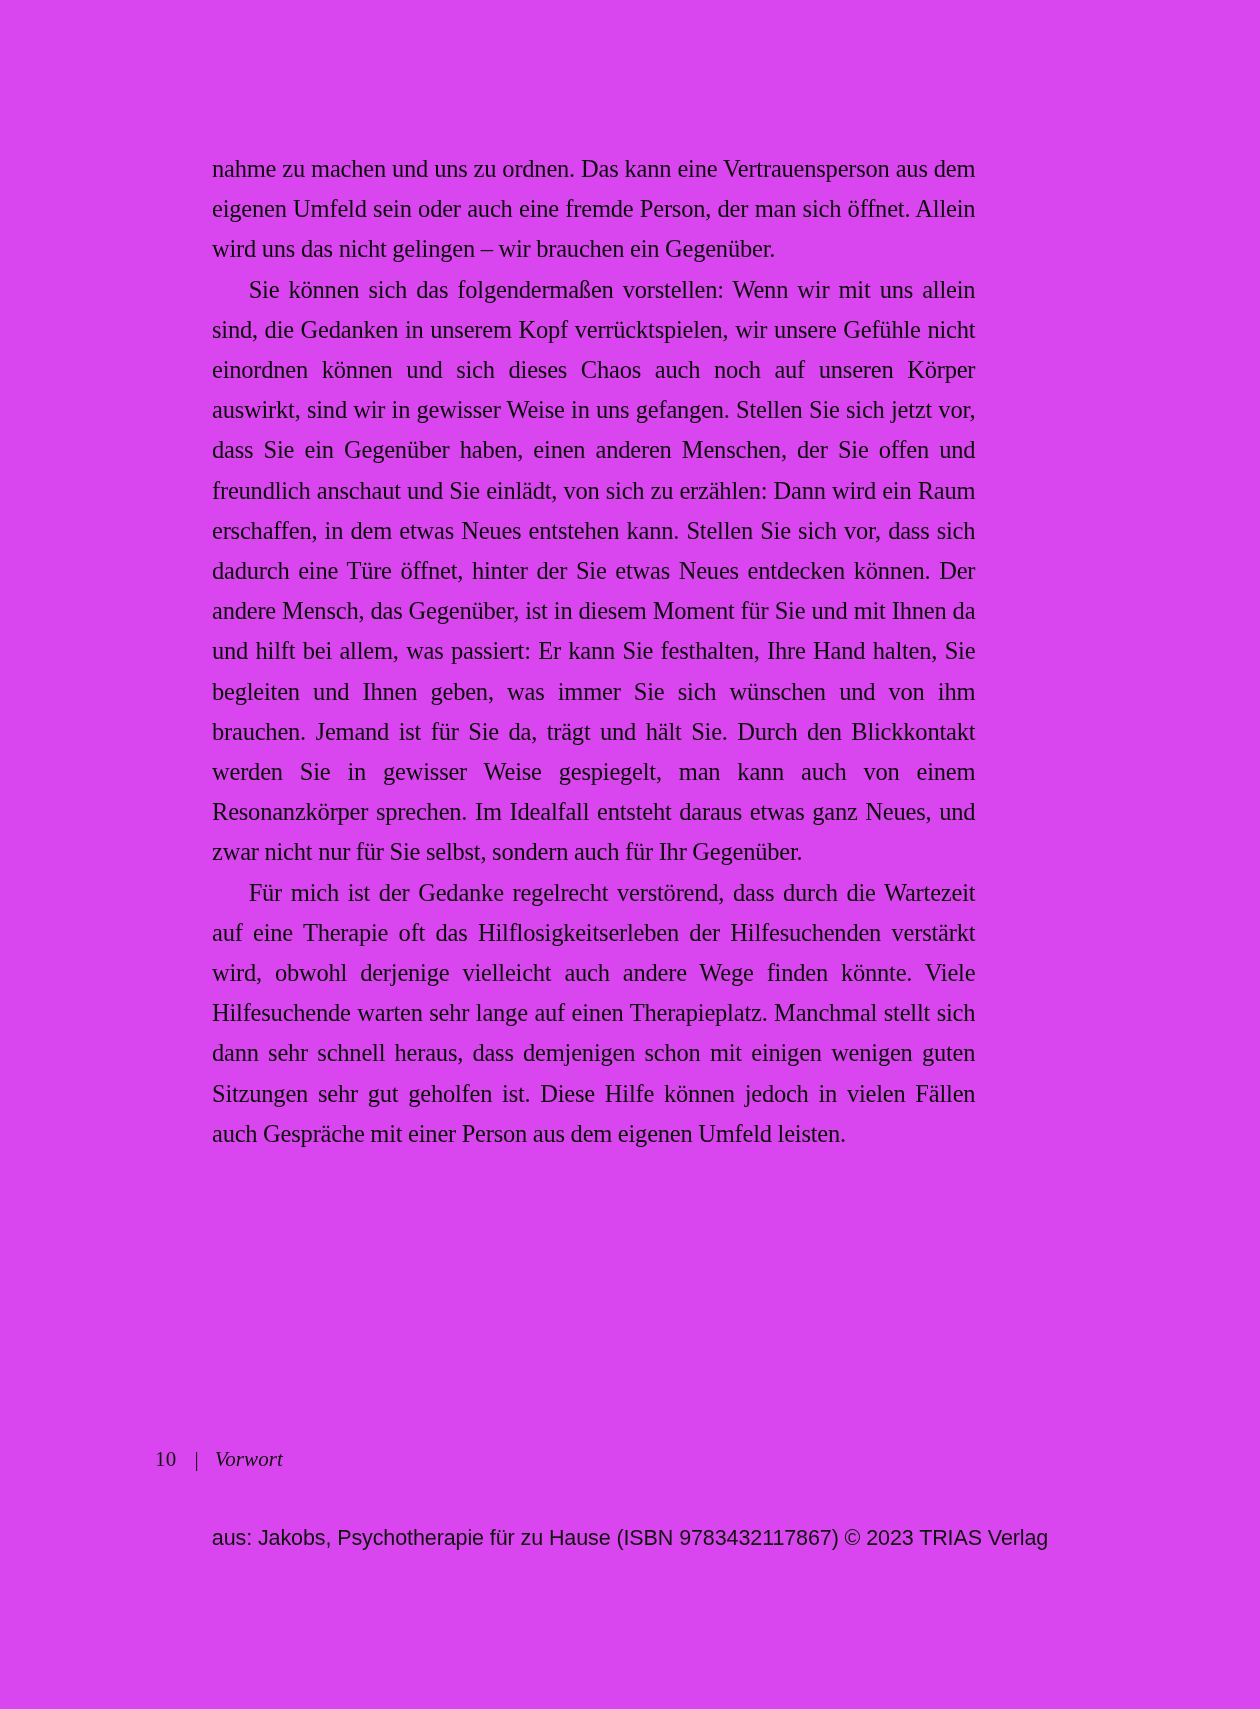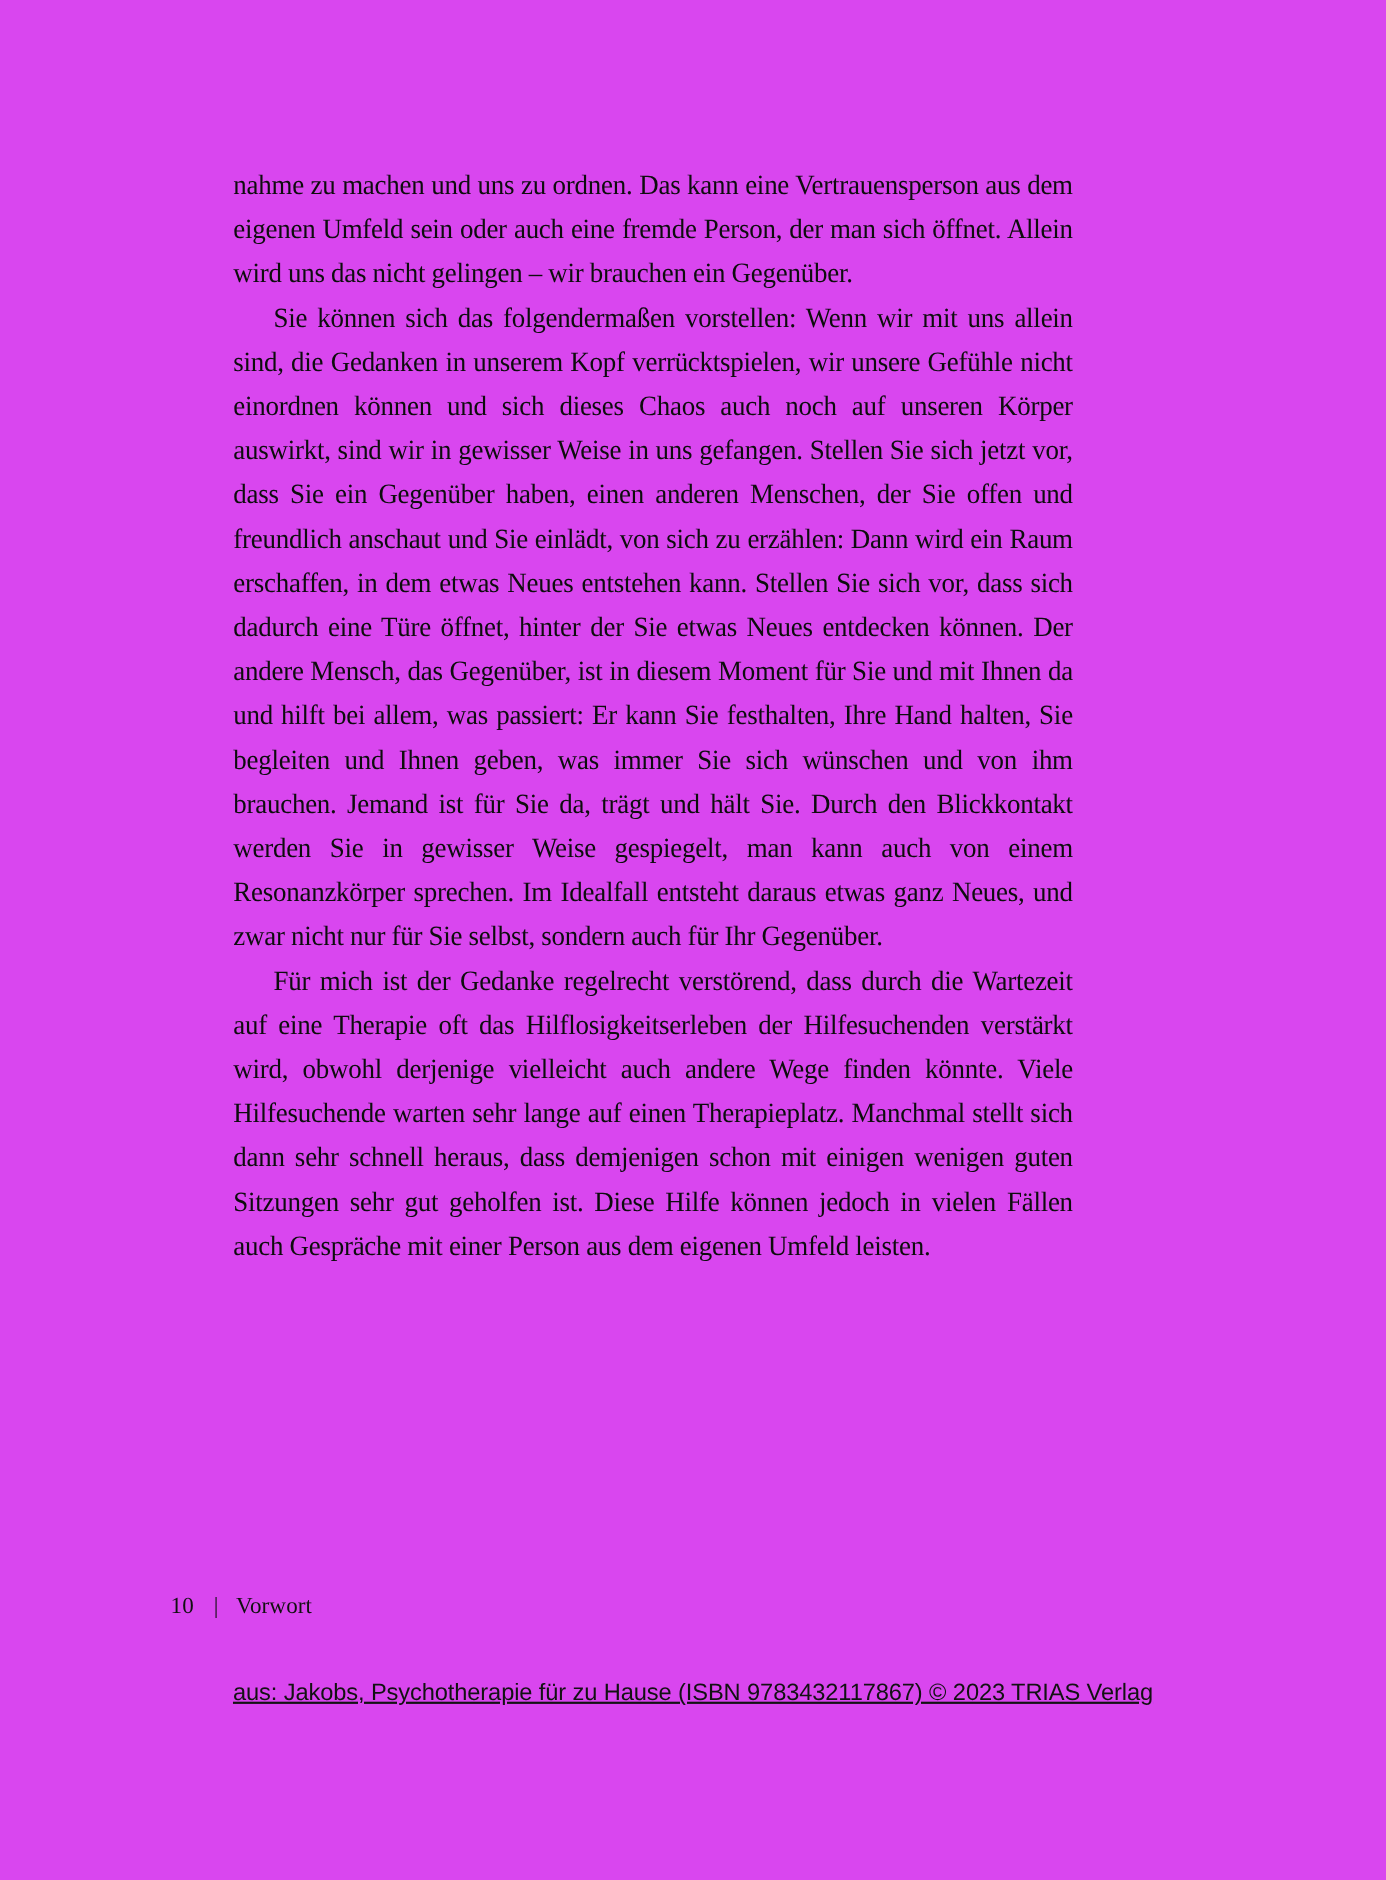--- a/index.html
+++ b/index.html
@@ -71,36 +71,36 @@
   }
   .folio-sep {
     font-size: 21px;
     line-height: 26px;
     padding: 0 16px 0 18px;
     color: #111111;
   }
   .folio-title {
     font-size: 21px;
     line-height: 26px;
+    font-style: italic;
     letter-spacing: 0.1px;
   }
 
   
   .imprint {
     position: absolute;
     left: 0;
     right: 0;
     top: 1524px;
     text-align: center;
     font-size: 21.5px;
     line-height: 28px;
     color: #121212;
     font-family: "Liberation Sans", "DejaVu Sans", sans-serif;
     letter-spacing: -0.1px;
-    text-decoration: underline;
   }
 </style>
 </head>
 <body>
 
 <div class="page">
 
   <div class="text-column">
 
     <p class="para">

